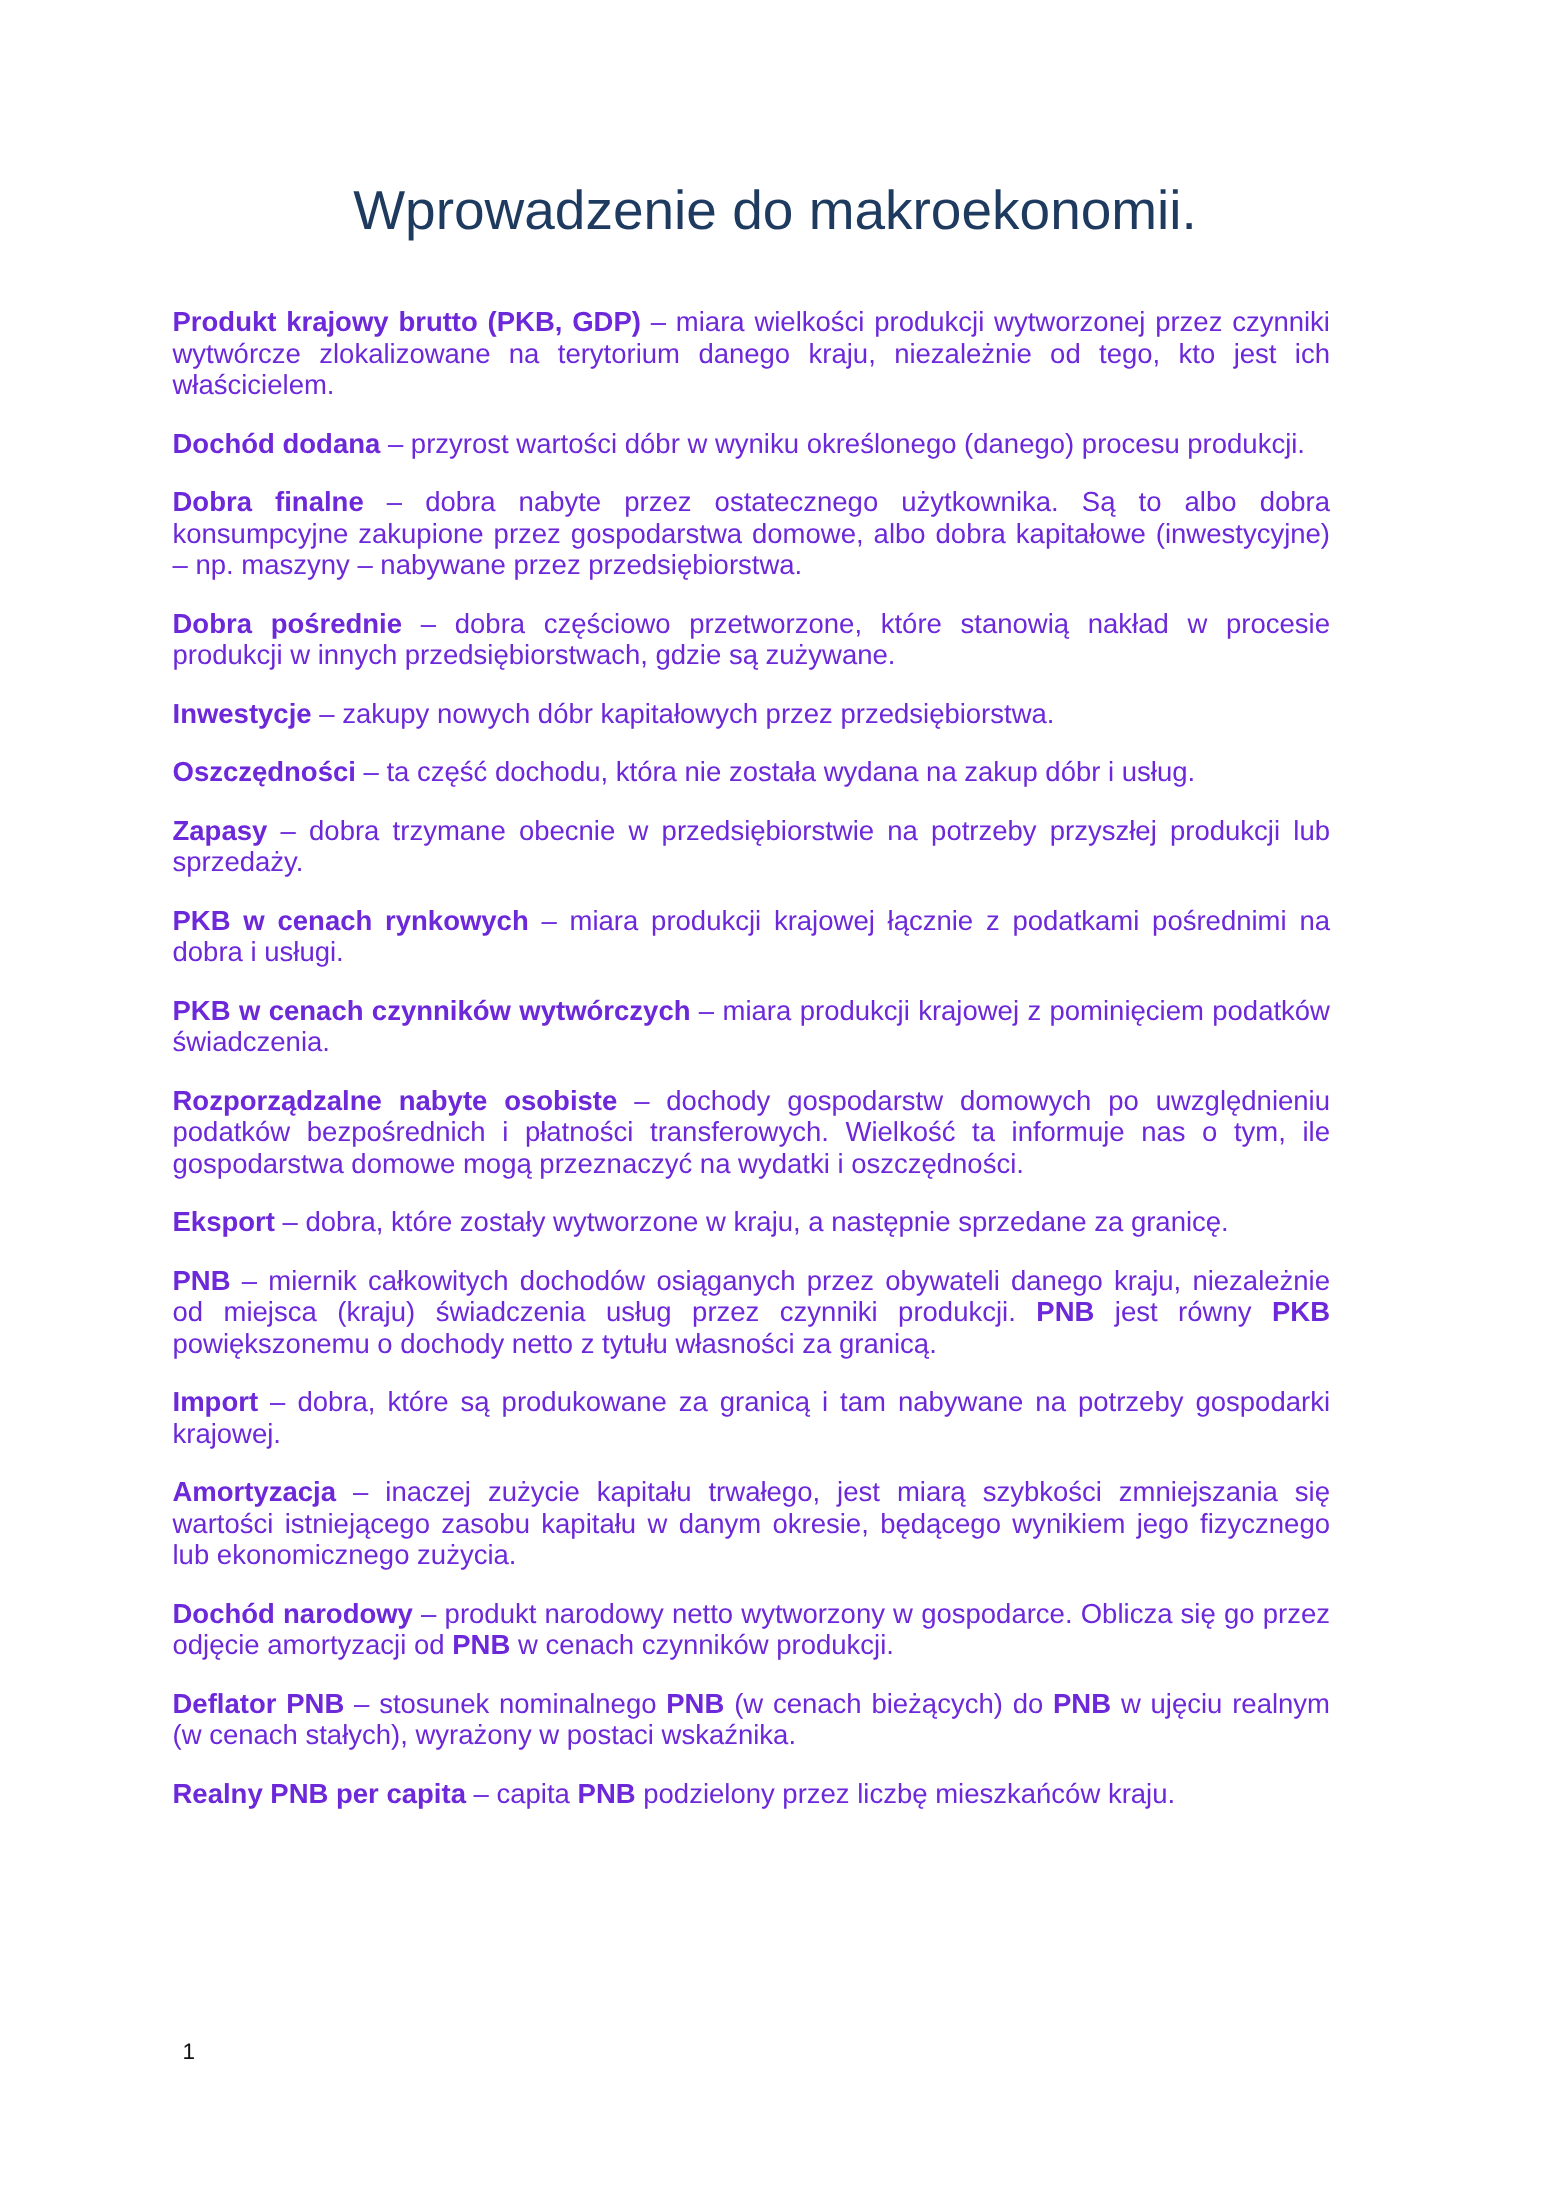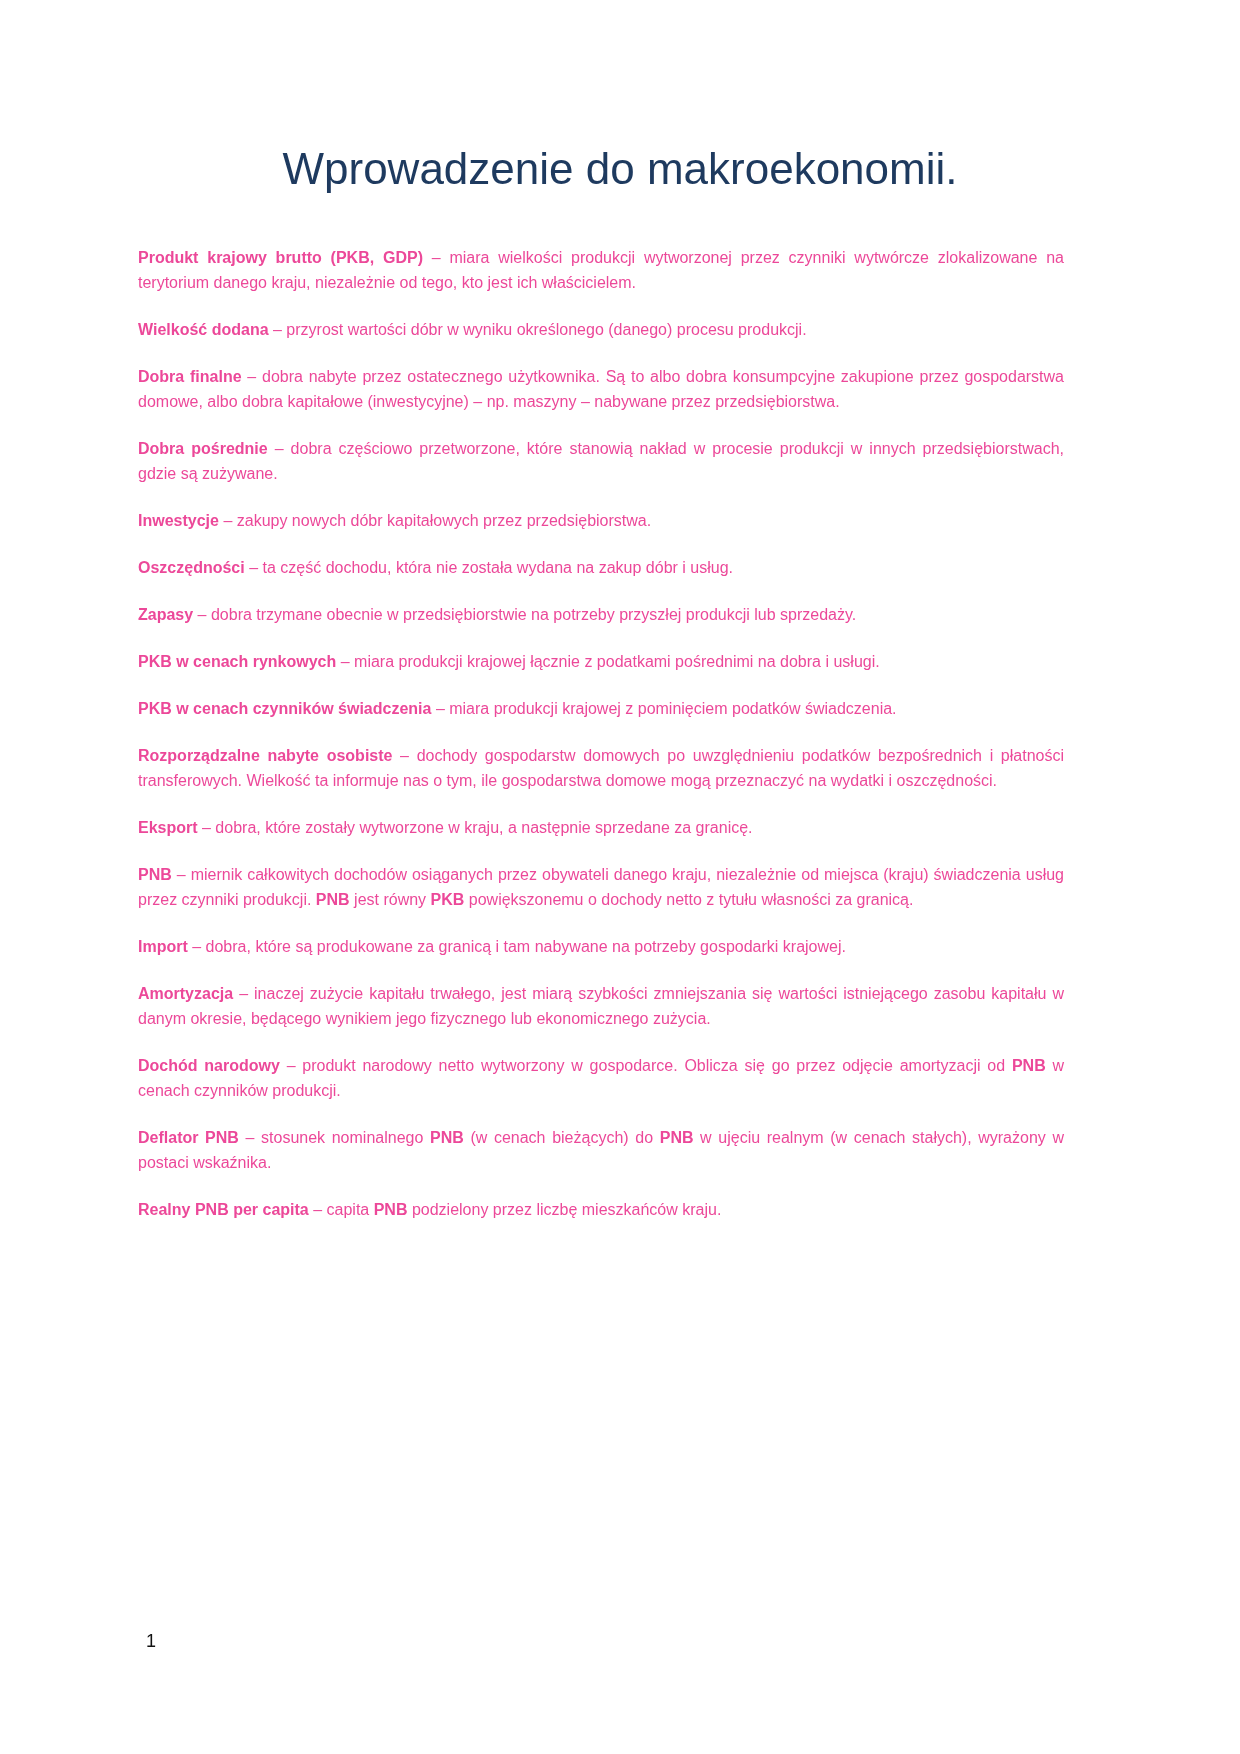--- a/index.html
+++ b/index.html
@@ -22,23 +22,23 @@
     font-size: 44px;
     line-height: 1.05;
     font-weight: 400;
     color: #1e3a5f;
   }
   .content {
     margin: 53px 176px 0 138px;
   }
   .para {
     margin: 17px 0 22px 0;
-    font-size: 16px;
+    font-size: 22px;
     line-height: 25px;
-    color: #ec4899;
+    color: #6d28d9;
     text-align: justify;
   }
   .para .b {
     font-weight: 700;
   }
   .page-number {
     position: absolute;
     left: 146px;
     top: 1630px;
     font-size: 18px;
@@ -46,28 +46,28 @@
     color: #111111;
   }
 </style>
 </head>
 <body>
 
 <div class="page">
   <h1 class="title">Wprowadzenie do makroekonomii.</h1>
   <div class="content">
       <p class="para"><span class="b">Produkt krajowy brutto (PKB, GDP)</span><span> – miara wielkości produkcji wytworzonej przez czynniki wytwórcze zlokalizowane na terytorium danego kraju, niezależnie od tego, kto jest ich właścicielem.</span></p>
-      <p class="para"><span class="b">Wielkość dodana</span><span> – przyrost wartości dóbr w wyniku określonego (danego) procesu produkcji.</span></p>
+      <p class="para"><span class="b">Dochód dodana</span><span> – przyrost wartości dóbr w wyniku określonego (danego) procesu produkcji.</span></p>
       <p class="para"><span class="b">Dobra finalne</span><span> – dobra nabyte przez ostatecznego użytkownika. Są to albo dobra konsumpcyjne zakupione przez gospodarstwa domowe, albo dobra kapitałowe (inwestycyjne) – np. maszyny – nabywane przez przedsiębiorstwa.</span></p>
       <p class="para"><span class="b">Dobra pośrednie</span><span> – dobra częściowo przetworzone, które stanowią nakład w procesie produkcji w innych przedsiębiorstwach, gdzie są zużywane.</span></p>
       <p class="para"><span class="b">Inwestycje</span><span> – zakupy nowych dóbr kapitałowych przez przedsiębiorstwa.</span></p>
       <p class="para"><span class="b">Oszczędności</span><span> – ta część dochodu, która nie została wydana na zakup dóbr i usług.</span></p>
       <p class="para"><span class="b">Zapasy</span><span> – dobra trzymane obecnie w przedsiębiorstwie na potrzeby przyszłej produkcji lub sprzedaży.</span></p>
       <p class="para"><span class="b">PKB w cenach rynkowych</span><span> – miara produkcji krajowej łącznie z podatkami pośrednimi na dobra i usługi.</span></p>
-      <p class="para"><span class="b">PKB w cenach czynników świadczenia</span><span> – miara produkcji krajowej z pominięciem podatków świadczenia.</span></p>
+      <p class="para"><span class="b">PKB w cenach czynników wytwórczych</span><span> – miara produkcji krajowej z pominięciem podatków świadczenia.</span></p>
       <p class="para"><span class="b">Rozporządzalne nabyte osobiste</span><span> – dochody gospodarstw domowych po uwzględnieniu podatków bezpośrednich i płatności transferowych. Wielkość ta informuje nas o tym, ile gospodarstwa domowe mogą przeznaczyć na wydatki i oszczędności.</span></p>
       <p class="para"><span class="b">Eksport</span><span> – dobra, które zostały wytworzone w kraju, a następnie sprzedane za granicę.</span></p>
       <p class="para"><span class="b">PNB</span><span> – miernik całkowitych dochodów osiąganych przez obywateli danego kraju, niezależnie od miejsca (kraju) świadczenia usług przez czynniki produkcji. </span><span class="b">PNB</span><span> jest równy </span><span class="b">PKB</span><span> powiększonemu o dochody netto z tytułu własności za granicą.</span></p>
       <p class="para"><span class="b">Import</span><span> – dobra, które są produkowane za granicą i tam nabywane na potrzeby gospodarki krajowej.</span></p>
       <p class="para"><span class="b">Amortyzacja</span><span> – inaczej zużycie kapitału trwałego, jest miarą szybkości zmniejszania się wartości istniejącego zasobu kapitału w danym okresie, będącego wynikiem jego fizycznego lub ekonomicznego zużycia.</span></p>
       <p class="para"><span class="b">Dochód narodowy</span><span> – produkt narodowy netto wytworzony w gospodarce. Oblicza się go przez odjęcie amortyzacji od </span><span class="b">PNB</span><span> w cenach czynników produkcji.</span></p>
       <p class="para"><span class="b">Deflator PNB</span><span> – stosunek nominalnego </span><span class="b">PNB</span><span> (w cenach bieżących) do </span><span class="b">PNB</span><span> w ujęciu realnym (w cenach stałych), wyrażony w postaci wskaźnika.</span></p>
       <p class="para"><span class="b">Realny PNB per capita</span><span> – capita </span><span class="b">PNB</span><span> podzielony przez liczbę mieszkańców kraju.</span></p>
     </div>
   <div class="page-number">1</div>

